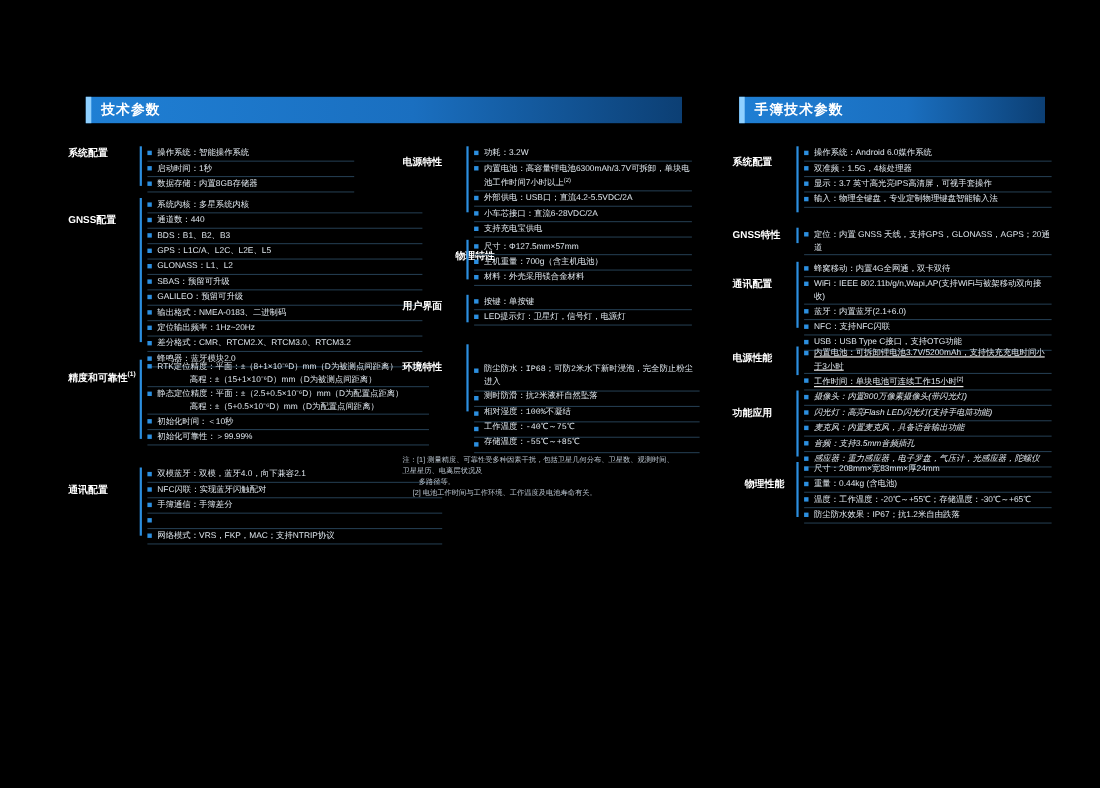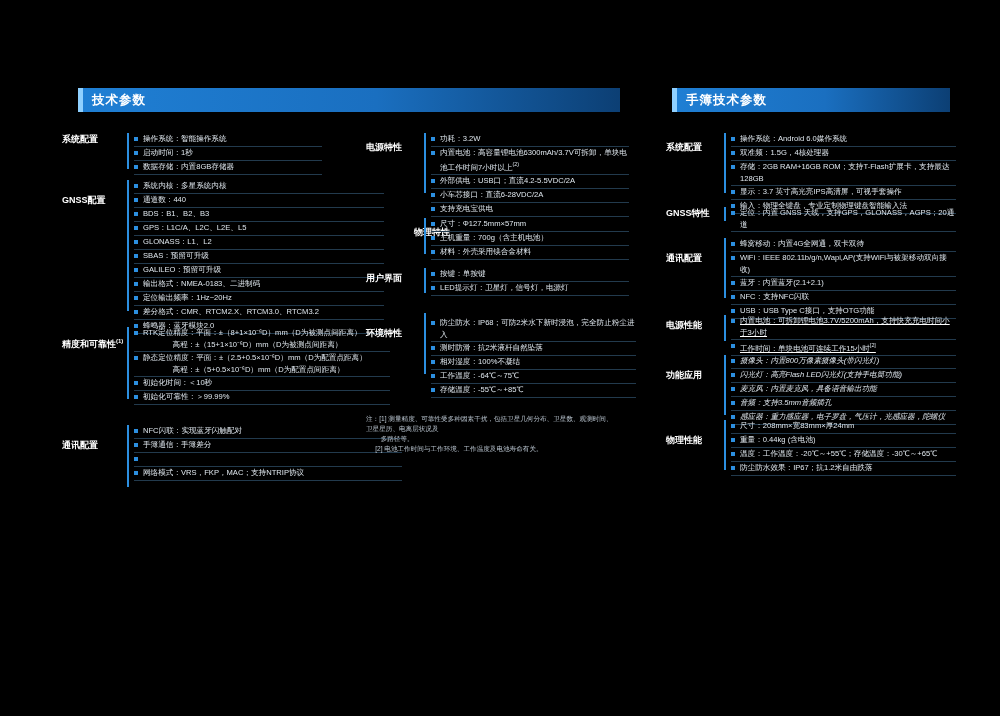--- a/index.html
+++ b/index.html
@@ -228,20 +228,24 @@
         </div>
     </div>
   </div>
 
   <div class="group" style="left:62px; top:425px; width:340px;">
     <div class="group-title" style="top:14px;">通讯配置</div>
     <div class="vline" style="left:65px; top:0px; height:62px;"></div>
     <div class="rows" style="left:72px; top:0px; width:268px;">
       <div class="row">
           <div class="bullet"></div>
+          <div class="txt">双模蓝牙：双模，蓝牙4.0，向下兼容2.1</div>
+        </div>
+      <div class="row">
+          <div class="bullet"></div>
           <div class="txt">NFC闪联：实现蓝牙闪触配对</div>
         </div>
       <div class="row">
           <div class="bullet"></div>
           <div class="txt">手簿通信：手簿差分</div>
         </div>
       <div class="row">
           <div class="bullet"></div>
         </div>
       <div class="row">
@@ -308,36 +312,36 @@
       <div class="row">
           <div class="bullet"></div>
           <div class="txt">LED提示灯：卫星灯，信号灯，电源灯</div>
         </div>
     </div>
   </div>
 
   <div class="group" style="left:366px; top:313px; width:270px;">
     <div class="group-title" style="top:14px;">环境特性</div>
     <div class="vline" style="left:58px; top:0px; height:61px;"></div>
-    <div class="rows" style="left:65px; top:4px; width:205px;">
+    <div class="rows" style="left:65px; top:18px; width:205px;font-family:Liberation Mono, monospace;">
       <div class="row">
           <div class="bullet"></div>
           <div class="txt">防尘防水：IP68；可防2米水下新时浸泡，完全防止粉尘进入</div>
         </div>
       <div class="row">
           <div class="bullet"></div>
           <div class="txt">测时防滑：抗2米液杆自然坠落</div>
         </div>
       <div class="row">
           <div class="bullet"></div>
           <div class="txt">相对湿度：100%不凝结</div>
         </div>
       <div class="row">
           <div class="bullet"></div>
-          <div class="txt">工作温度：-64℃～75℃</div>
+          <div class="txt">工作温度：-40℃～75℃</div>
         </div>
       <div class="row">
           <div class="bullet"></div>
           <div class="txt">存储温度：-55℃～+85℃</div>
         </div>
     </div>
   </div>
 
   <div class="notes" style="left:366px; top:414px; width:250px;">注：[1] 测量精度、可靠性受多种因素干扰，包括卫星几何分布、卫星数、观测时间、卫星星历、电离层状况及
         多路径等。
@@ -350,24 +354,20 @@
       <div class="row">
           <div class="bullet"></div>
           <div class="txt">操作系统：Android 6.0媒作系统</div>
         </div>
       <div class="row">
           <div class="bullet"></div>
           <div class="txt">双准频：1.5G，4核处理器</div>
         </div>
       <div class="row">
           <div class="bullet"></div>
-          <div class="txt">存储：2GB RAM+16GB ROM；支持T-Flash扩展卡，支持最达128GB</div>
-        </div>
-      <div class="row">
-          <div class="bullet"></div>
           <div class="txt">显示：3.7 英寸高光亮IPS高清屏，可视手套操作</div>
         </div>
       <div class="row">
           <div class="bullet"></div>
           <div class="txt">输入：物理全键盘，专业定制物理键盘智能输入法</div>
         </div>
     </div>
   </div>
 
   <div class="group" style="left:666px; top:207px; width:290px;">
@@ -388,21 +388,21 @@
       <div class="row">
           <div class="bullet"></div>
           <div class="txt">蜂窝移动：内置4G全网通，双卡双待</div>
         </div>
       <div class="row">
           <div class="bullet"></div>
           <div class="txt">WiFi：IEEE 802.11b/g/n,Wapi,AP(支持WiFi与被架移动双向接收)</div>
         </div>
       <div class="row">
           <div class="bullet"></div>
-          <div class="txt">蓝牙：内置蓝牙(2.1+2.1)</div>
+          <div class="txt">蓝牙：内置蓝牙(2.1+6.0)</div>
         </div>
       <div class="row">
           <div class="bullet"></div>
           <div class="txt">NFC：支持NFC闪联</div>
         </div>
       <div class="row">
           <div class="bullet"></div>
           <div class="txt">USB：USB Type C接口，支持OTG功能</div>
         </div>
     </div>
@@ -444,21 +444,21 @@
           <div class="txt">音频：支持3.5mm音频插孔</div>
         </div>
       <div class="row">
           <div class="bullet"></div>
           <div class="txt">感应器：重力感应器，电子罗盘，气压计，光感应器，陀螺仪</div>
         </div>
     </div>
   </div>
 
   <div class="group" style="left:666px; top:420px; width:290px;">
-    <div class="group-title" style="top:14px;">物理性能</div>
+    <div class="group-title" style="top:14px;margin-left:11px;">物理性能</div>
     <div class="vline" style="left:58px; top:0px; height:50px;"></div>
     <div class="rows" style="left:65px; top:0px; width:225px;">
       <div class="row">
           <div class="bullet"></div>
           <div class="txt">尺寸：208mm×宽83mm×厚24mm</div>
         </div>
       <div class="row">
           <div class="bullet"></div>
           <div class="txt">重量：0.44kg (含电池)</div>
         </div>

